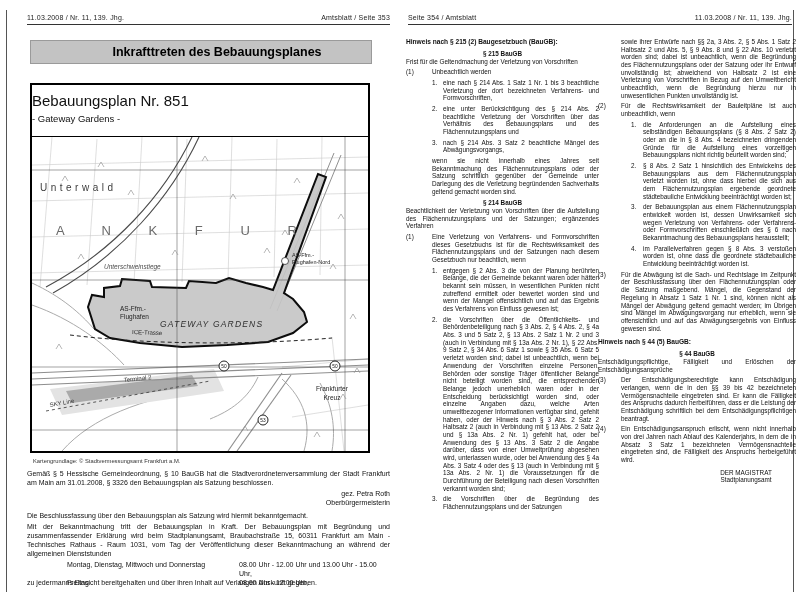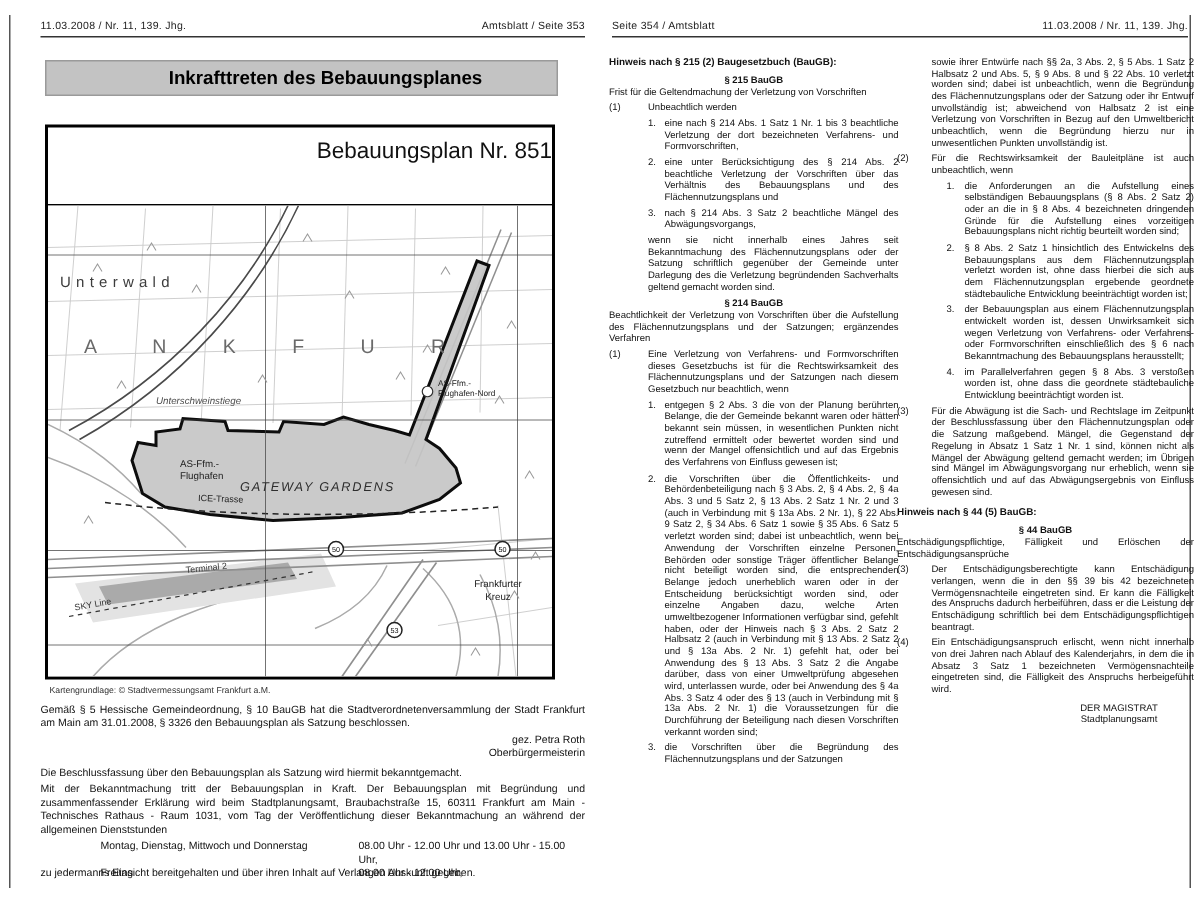--- a/index.html
+++ b/index.html
@@ -15,21 +15,21 @@
   
   .page-header{position:absolute;display:flex;justify-content:space-between;
     font-size:7px;letter-spacing:.2px;color:#222;border-bottom:1px solid #333;padding-bottom:3px;}
 
   
   .title-bar{position:absolute;left:30px;top:40px;width:342px;height:24px;
     background:#c3c3c3;border:1px solid #9a9a9a;box-sizing:border-box;
     text-align:center;font-weight:bold;font-size:12.5px;line-height:22px;color:#000;padding-left:32px;}
   .map-frame{position:absolute;left:30px;top:83px;width:340px;height:370px;
     border:2px solid #000;box-sizing:border-box;background:#fff;}
-  .map-title-box{height:52px;border-bottom:1px solid #000;text-align:right;box-sizing:border-box;padding-top:7px;}
+  .map-title-box{height:52px;border-bottom:1px solid #000;text-align:left;box-sizing:border-box;padding-top:7px;}
   .map-title-main{font-size:15px;color:#111;}
   .map-title-sub{font-size:9.5px;margin-top:4px;color:#111;}
   .map-caption{position:absolute;left:33px;top:458px;font-size:5.8px;color:#333;}
 
   .body-text{font-size:7px;line-height:1.28;text-align:justify;color:#111;}
   .pL-para1{left:27px;top:470px;width:363px;}
   .pL-sign{left:27px;top:489px;width:363px;text-align:right;line-height:1.3;}
   .pL-para2{left:27px;top:512px;width:363px;}
   .pL-para3{left:27px;top:523px;width:363px;}
   .hours{left:27px;top:560px;width:363px;font-size:7px;line-height:1.3;color:#111;}
@@ -66,20 +66,21 @@
 <div class="page-header" style="left:27px;top:14px;width:363px;">
   <span>11.03.2008 / Nr. 11, 139. Jhg.</span>
   <span>Amtsblatt / Seite 353</span>
 </div>
 
 <div class="title-bar">Inkrafttreten des Bebauungsplanes</div>
 
 <div class="map-frame">
   <div class="map-title-box">
     <div class="map-title-main">Bebauungsplan Nr. 851</div>
+    <div class="map-title-sub">- Gateway Gardens -</div>
   </div>
   <svg width="336" height="314" viewBox="0 0 336 314">
     <rect x="0" y="0" width="336" height="314" fill="#ffffff"></rect>
 
     <g stroke="#c9c9c9" stroke-width="0.6">
       <line x1="20" y1="0" x2="8" y2="150"></line>
         <line x1="65" y1="2" x2="55" y2="148"></line>
       <line x1="110" y1="0" x2="102" y2="146"></line>
         <line x1="155" y1="2" x2="150" y2="145"></line>
       <line x1="200" y1="0" x2="196" y2="142"></line>

